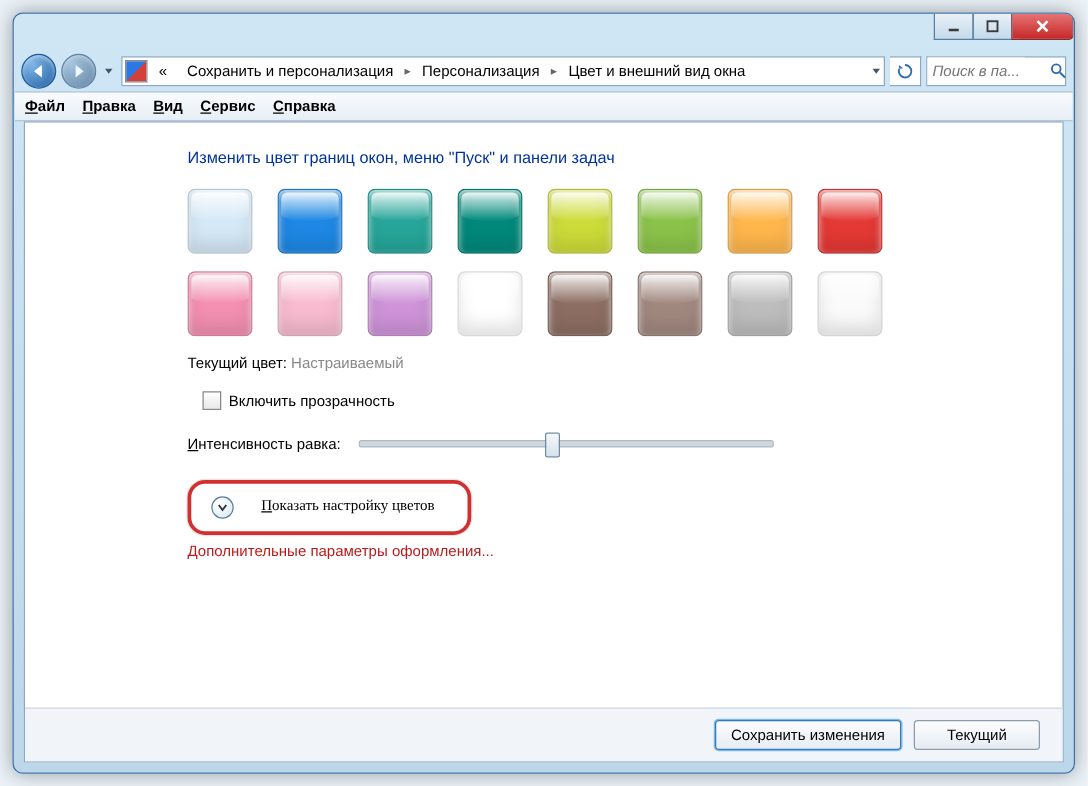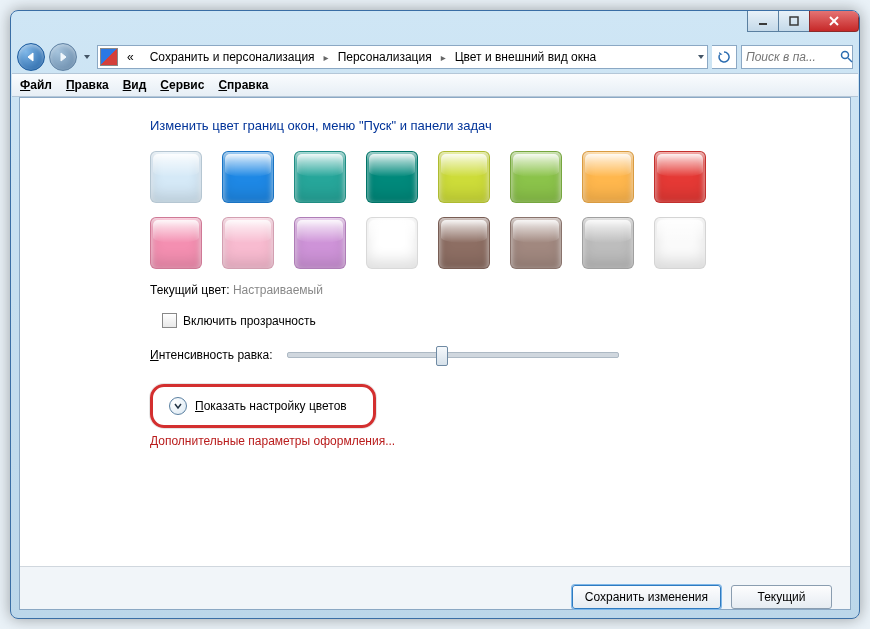--- a/index.html
+++ b/index.html
@@ -240,24 +240,24 @@
     border: 1px solid #6f8aa3;
     border-radius: 2px;
   }
 
   .expander-wrap {
     margin-top: 22px;
     display:inline-block;
   }
   .expander {
     display: flex;
-    align-items: center;
-    gap: 8px;
+    gap: 22px;
     padding: 4px 10px 4px 0;
     cursor: pointer;
+    font-family: Liberation Serif, serif;
   }
   .exp-icon {
     width: 16px; height: 16px;
     border-radius: 50%;
     border: 1px solid #5a7fa0;
     background: radial-gradient(circle at 30% 30%, #fff, #d9e7f2);
     display:flex; align-items:center; justify-content:center;
   }
   .exp-icon svg { width:10px; height:10px; }
   .redring {
@@ -273,21 +273,21 @@
     margin-top: 6px;
     cursor: pointer;
   }
 
   
   .footer {
     height: 42px;
     border-top: 1px solid #d0d7de;
     background: #f1f5f9;
     display: flex;
-    align-items: flex-end;
+    align-items: center;
     justify-content: flex-end;
     padding: 0 18px;
     gap: 10px;
   }
   .btn {
     height: 22px;
     min-width: 75px;
     padding: 0 12px;
     border: 1px solid #8a9db0;
     border-radius: 3px;

